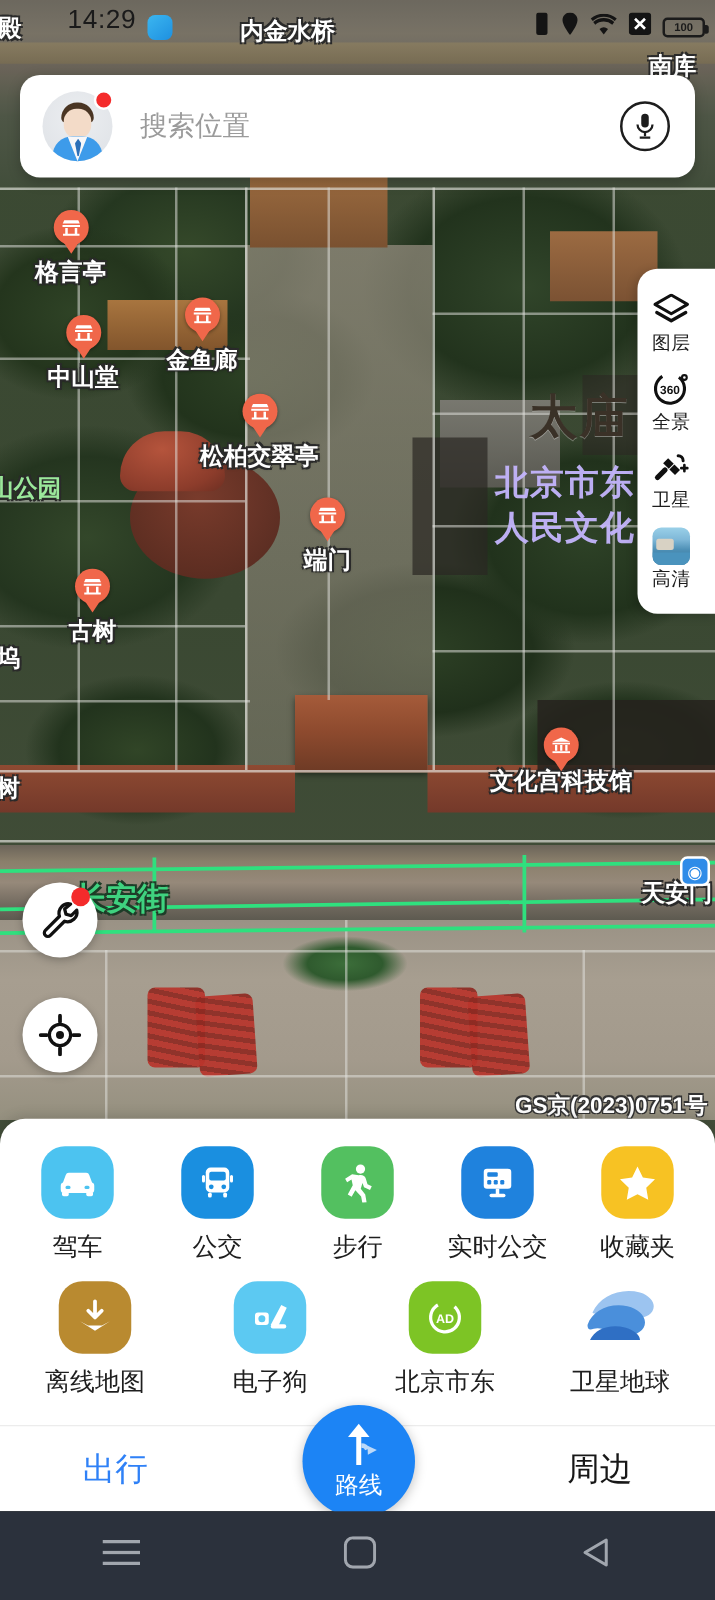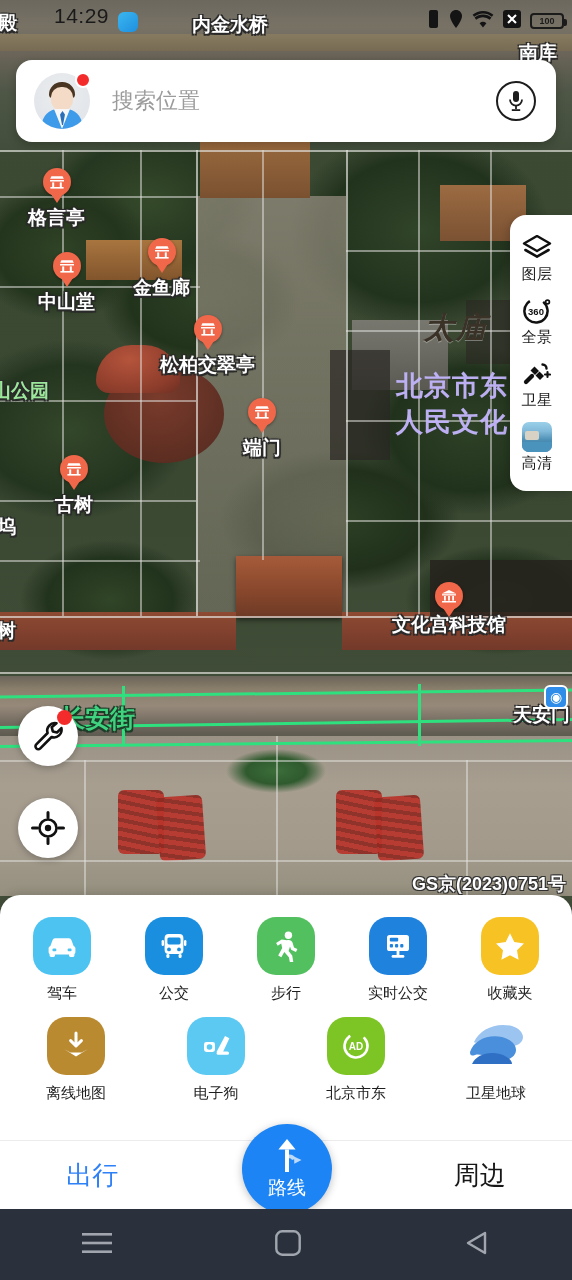--- a/index.html
+++ b/index.html
@@ -245,24 +245,23 @@
                  1.5px 1.5px 0 #2a2a2a, 0 0 3px rgba(0,0,0,.8);
   }
   .label-plain {
     position:absolute; z-index:19; font-size:19px; font-weight:700; white-space:nowrap;
     text-shadow: -1.5px -1.5px 0 #2a2a2a, 1.5px -1.5px 0 #2a2a2a, -1.5px 1.5px 0 #2a2a2a,
                  1.5px 1.5px 0 #2a2a2a;
     color:#fff;
   }
   .label-park { color:#9be89b; }
   .label-big {
-    position:absolute; z-index:19; font-size:30px; font-weight:700; color:#3a3127;
+    position:absolute; z-index:19; font-size:38px; font-weight:700; color:#3a3127;
     white-space:nowrap; letter-spacing:2px;
     text-shadow: 0 1px 0 rgba(255,255,255,.35);
-    font-style: italic;
   }
   .label-brown {
     position:absolute; z-index:19; font-size:27px; font-weight:700; color:#c4b5fd;
     white-space:nowrap; letter-spacing:1px; opacity:.95;
   }
   .label-street {
     position:absolute; z-index:21; font-size:25px; font-weight:700; color:#3fd27f;
     white-space:nowrap;
     text-shadow: -1.5px -1.5px 0 #1d3d28, 1.5px -1.5px 0 #1d3d28, -1.5px 1.5px 0 #1d3d28, 1.5px 1.5px 0 #1d3d28;
   }
@@ -285,21 +284,21 @@
     box-shadow:0 -2px 10px rgba(0,0,0,.14);
   }
   .grid-row { display:flex; justify-content:space-around; padding:0 6px; }
   .grid-row.r1 { padding-top:22px; }
   .grid-row.r2 { padding-top:14px; }
   .gitem { width:104px; display:flex; flex-direction:column; align-items:center; }
   .gicon {
     width:58px; height:58px; border-radius:19px;
     display:flex; align-items:center; justify-content:center; color:#fff;
   }
-  .glabel { margin-top:9px; font-size:15px; color:#1e1e1e; white-space:nowrap; }
+  .glabel { margin-top:9px; font-size:20px; color:#1e1e1e; white-space:nowrap; }
 
   
   #tabbar {
     position:absolute; left:0; top:1140px; width:572px; height:69px; z-index:55;
     background:#fff; display:flex; align-items:center;
     border-top:1px solid #ececec;
   }
   .tab { flex:1; text-align:center; font-size:26px; }
   .tab.active { color:#2f81f7; }
   .tab.idle { color:#171717; }

